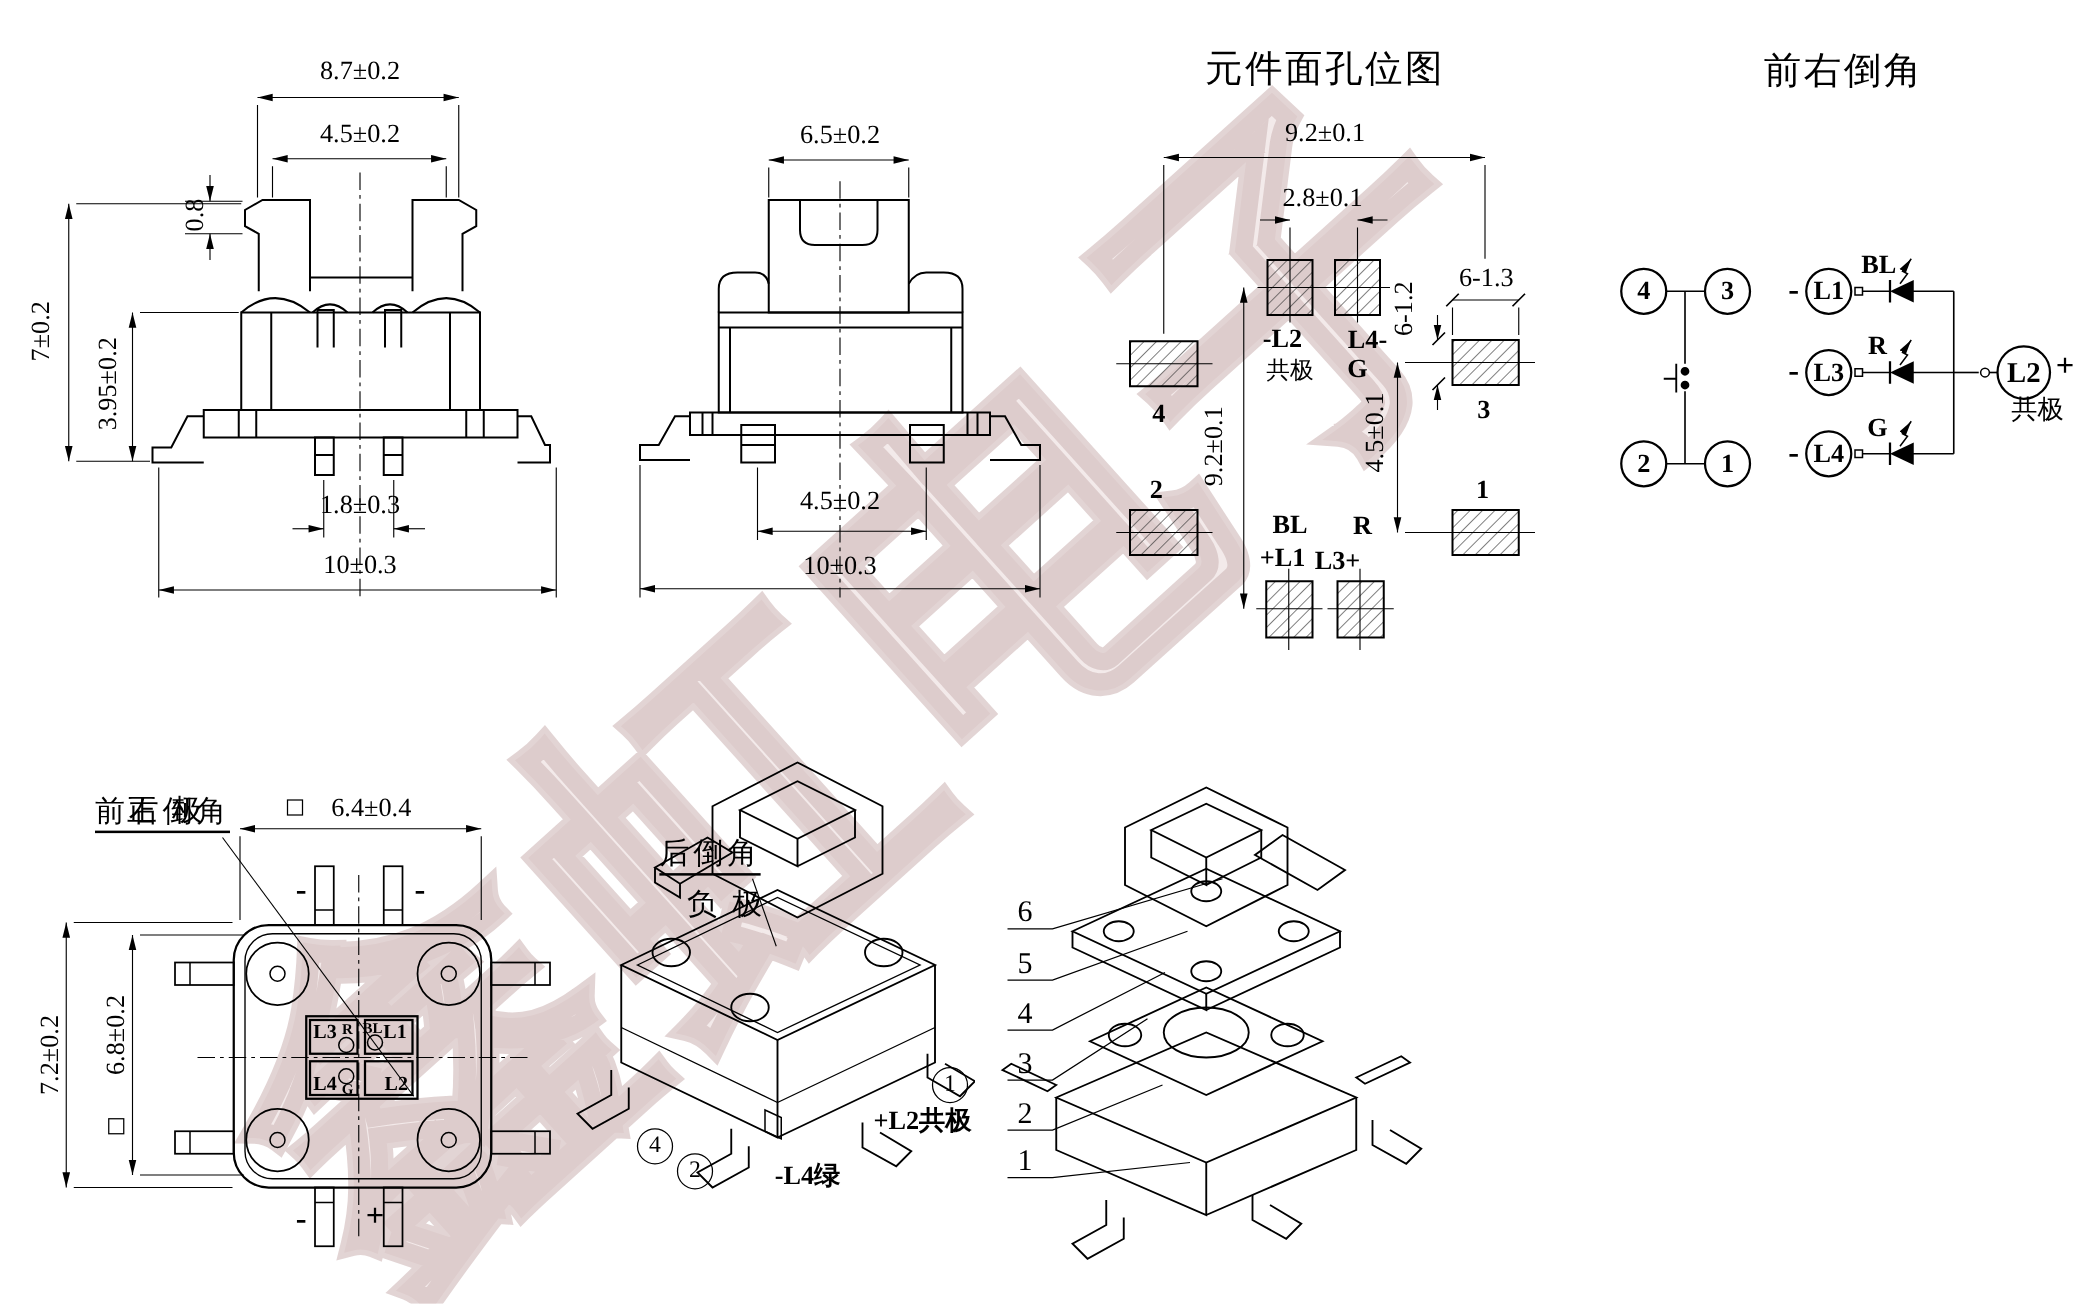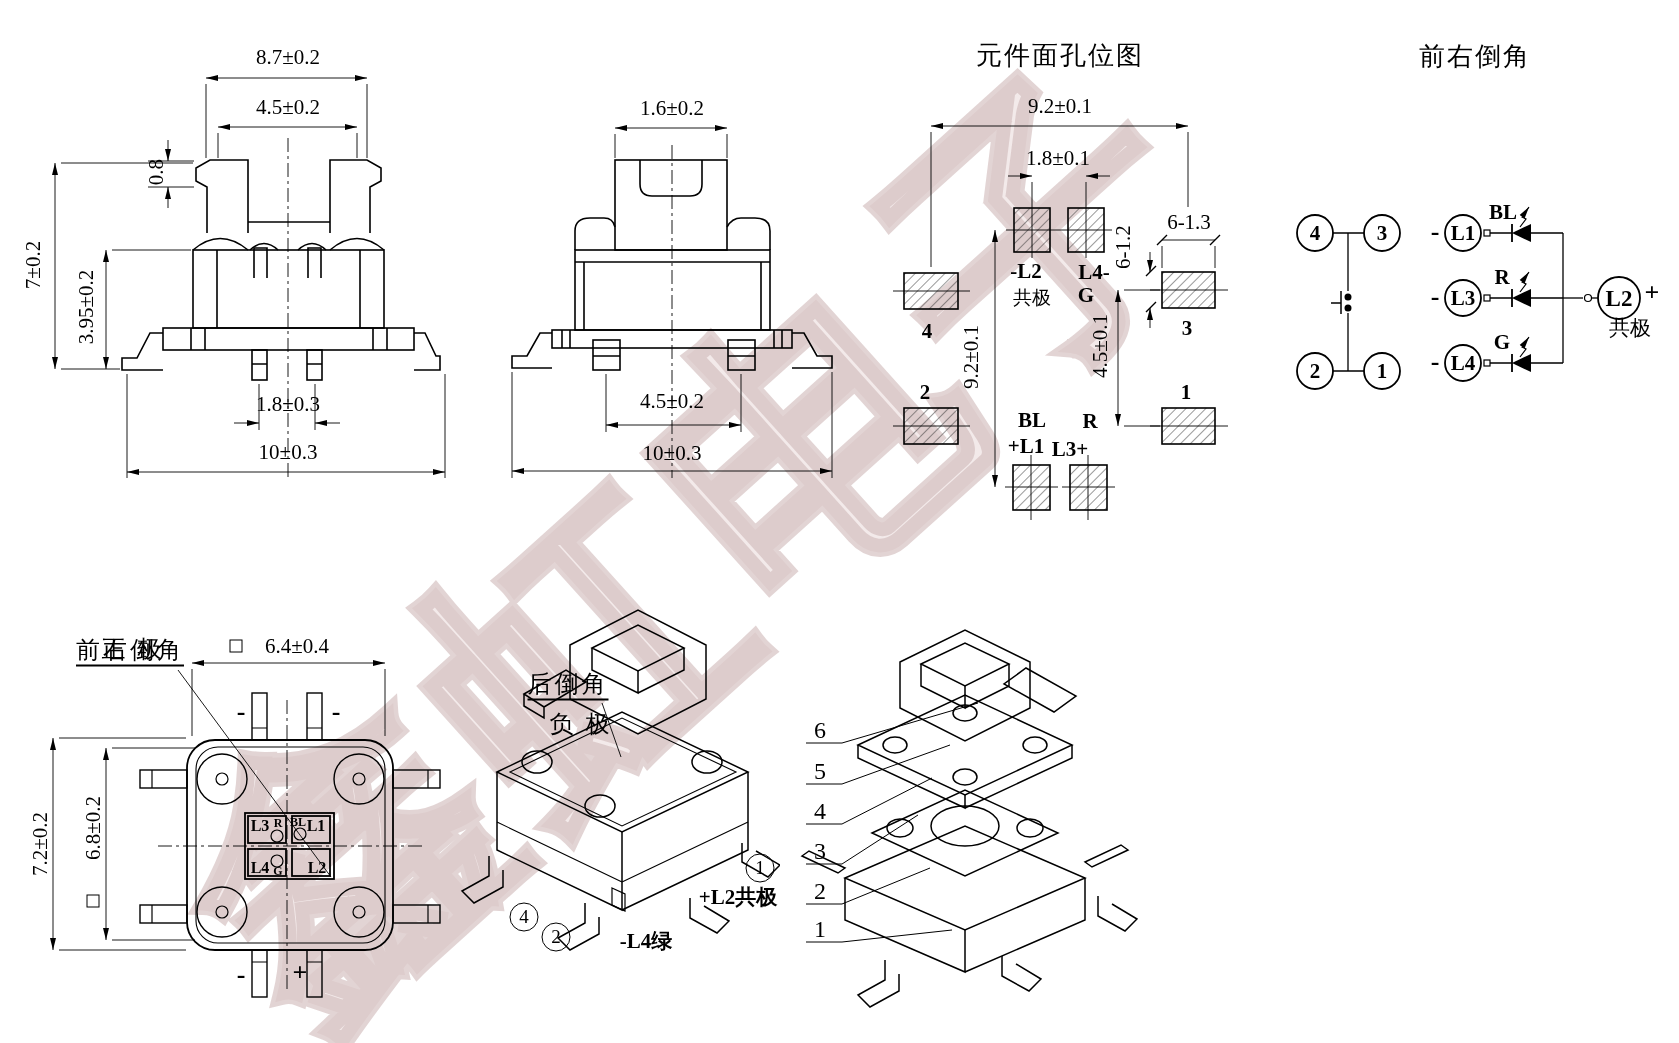--- a/index.html
+++ b/index.html
@@ -7,21 +7,21 @@
           font-family:"Liberation Serif",serif;color:#000;}
   svg{position:absolute;z-index:2;}
   .watermark{position:absolute;left:-190px;top:370px;width:1780px;height:340px;line-height:340px;
     text-align:center;font-family:"DejaVu Sans",sans-serif;font-weight:bold;font-size:295px;
     letter-spacing:16px;color:rgba(233,216,216,0.55);-webkit-text-stroke:9px rgba(206,184,184,0.6);
     transform:rotate(-42deg);z-index:1;pointer-events:none;white-space:nowrap;}
   .t{position:absolute;z-index:3;transform:translate(-50%,-50%);white-space:nowrap;
      font-size:21px;line-height:1;}
   .tv{position:absolute;z-index:3;transform:translate(-50%,-50%) rotate(-90deg);white-space:nowrap;
      font-size:21px;line-height:1;}
-  .title{font-size:26px;letter-spacing:2px;}
+  .title{font-size:30px;letter-spacing:2px;}
   .cjk{font-size:24px;letter-spacing:3px;}
   .note{border-bottom:2px solid #000;padding-bottom:3px;}
   .sm{font-size:12px;font-weight:bold;}
   .q{font-size:16px;font-weight:bold;}
   .sign{font-size:26px;font-weight:bold;}
   .co{position:absolute;z-index:3;transform:translate(-50%,-50%);width:27px;height:27px;
       border:1.6px solid #000;border-radius:50%;text-align:center;line-height:25px;
       font-size:19px;background:transparent;}
   .sq{position:absolute;z-index:3;transform:translate(-50%,-50%);width:11px;height:11px;
       border:1.4px solid #000;}
@@ -285,27 +285,27 @@
   </svg>
 
   <span class="t" style="left:288px;top:57px">8.7±0.2</span>
   <span class="t" style="left:288px;top:107px">4.5±0.2</span>
   <span class="tv" style="left:156px;top:172px">0.8</span>
   <span class="tv" style="left:33px;top:265px">7±0.2</span>
   <span class="tv" style="left:86px;top:307px">3.95±0.2</span>
   <span class="t" style="left:288px;top:404px">1.8±0.3</span>
   <span class="t" style="left:288px;top:452px">10±0.3</span>
 
-  <span class="t" style="left:672px;top:108px">1.6±0.2</span>
+  <span class="t" style="left:672px;top:108px">6.5±0.2</span>
   <span class="t" style="left:672px;top:401px">4.5±0.2</span>
   <span class="t" style="left:672px;top:453px">10±0.3</span>
 
   <span class="t title" style="left:1060px;top:56px">元件面孔位图</span>
   <span class="t" style="left:1060px;top:106px">9.2±0.1</span>
-  <span class="t" style="left:1058px;top:158px">1.8±0.1</span>
+  <span class="t" style="left:1058px;top:158px">2.8±0.1</span>
   <span class="tv" style="left:1123px;top:247px">6-1.2</span>
   <span class="t" style="left:1189px;top:222px">6-1.3</span>
   <span class="tv" style="left:971px;top:357px">9.2±0.1</span>
   <span class="tv" style="left:1100px;top:346px">4.5±0.1</span>
   <span class="t lbl" style="left:927px;top:331px">4</span>
   <span class="t lbl" style="left:925px;top:392px">2</span>
   <span class="t lbl" style="left:1187px;top:328px">3</span>
   <span class="t lbl" style="left:1186px;top:392px">1</span>
   <span class="t lbl" style="left:1026px;top:271px">-L2</span>
   <span class="t" style="left:1032px;top:297px;font-size:19px">共极</span>

